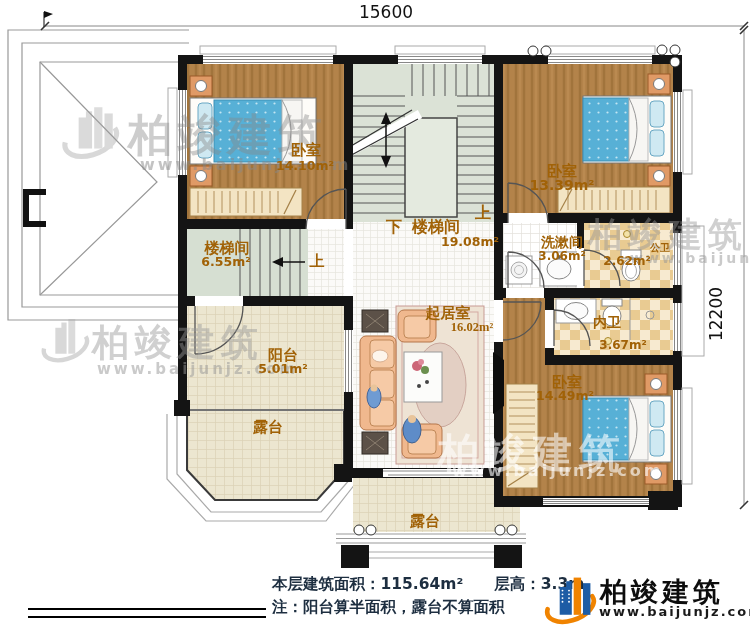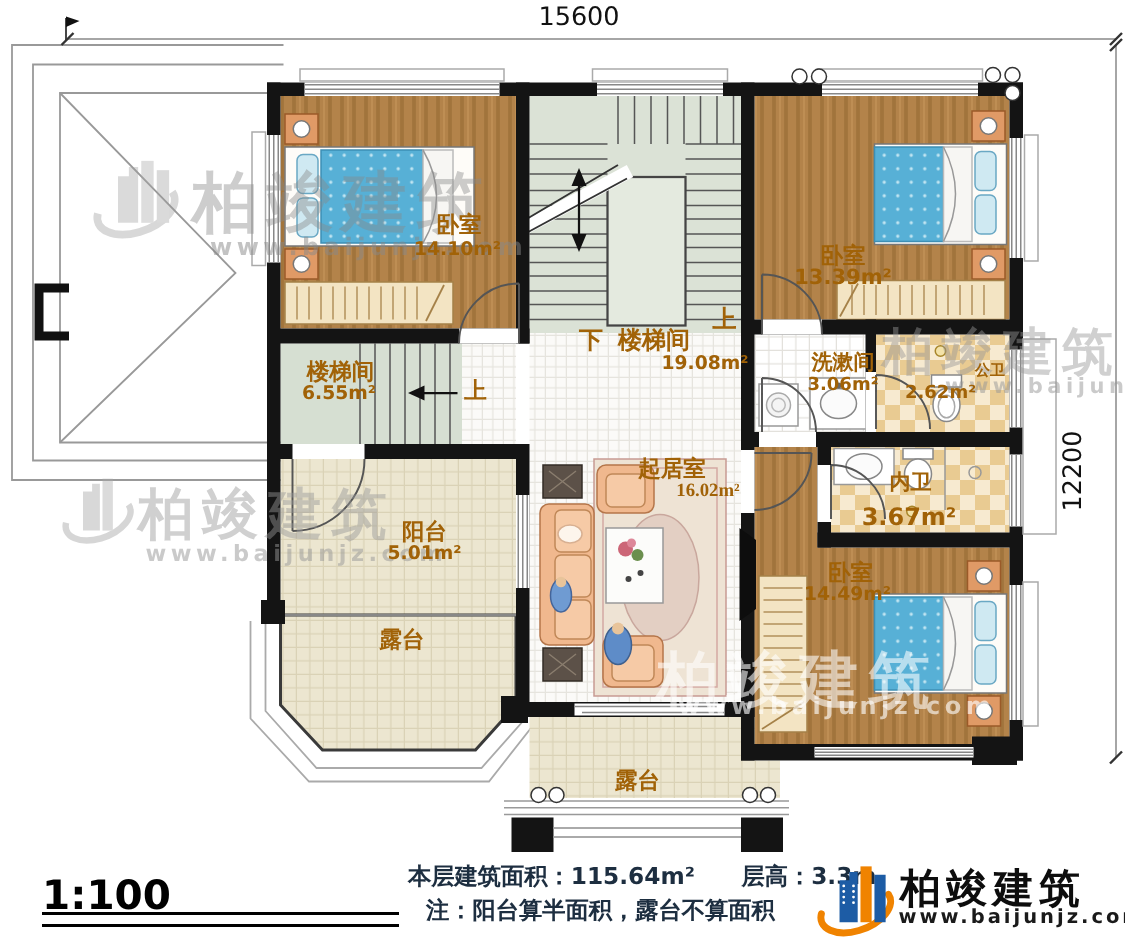--- a/index.html
+++ b/index.html
@@ -12,21 +12,21 @@
   .dimtxt{font-weight:400;color:#111;}
   .wm{position:absolute;white-space:nowrap;pointer-events:none;font-weight:700;}
   .wm-name{letter-spacing:6px;}
   .wm-url{letter-spacing:3px;font-weight:700;}
   .title-wrap{position:absolute;left:28px;top:582px;display:flex;align-items:baseline;gap:16px;color:#000;}
   .title-main{font-size:30px;font-weight:700;letter-spacing:2px;}
   .title-scale{font-size:27px;font-weight:700;}
   .title-underline{position:absolute;left:28px;top:608px;width:238px;height:6px;
        border-top:2.5px solid #000;border-bottom:2px solid #000;}
   .stats{position:absolute;left:272px;top:574px;font-size:15.5px;font-weight:700;color:#1d2e40;}
-  .note{position:absolute;left:272px;top:597px;font-size:15.5px;font-weight:700;color:#1d2e40;margin-left:12px;}
+  .note{position:absolute;left:272px;top:597px;font-size:15.5px;font-weight:700;color:#1d2e40;}
   .brand-name{position:absolute;left:600px;top:574px;font-size:27px;font-weight:900;
        letter-spacing:4px;color:#0d0d0d;}
   .brand-url{position:absolute;left:599px;top:604px;font-size:13px;font-weight:700;
        letter-spacing:2px;color:#1a1a1a;}
 </style>
 </head>
 <body>
 
 <div id="page">
 
@@ -370,30 +370,29 @@
 <div class="lbl" style="left:434px;top:242px;font-size:12.5px;margin-left:36px;">19.08m²</div>
 <div class="lbl" style="left:483px;top:213px;font-size:16px;">上</div>
 <div class="lbl" style="left:227px;top:248px;font-size:15px;">楼梯间</div>
 <div class="lbl" style="left:226px;top:262px;font-size:12.5px;">6.55m²</div>
 <div class="lbl" style="left:317px;top:261px;font-size:15px;">上</div>
 <div class="lbl" style="left:562px;top:242px;font-size:14px;">洗漱间</div>
 <div class="lbl" style="left:562px;top:256px;font-size:12px;">3.06m²</div>
 <div class="lbl" style="left:660px;top:248px;font-size:10px;">公卫</div>
 <div class="lbl" style="left:627px;top:261px;font-size:12px;">2.62m²</div>
 <div class="lbl" style="left:607px;top:322px;font-size:14px;">内卫</div>
-<div class="lbl" style="left:606px;top:345px;font-size:16px;">3.67m²</div>
+<div class="lbl" style="left:623px;top:345px;font-size:12px;">3.67m²</div>
 <div class="lbl" style="left:448px;top:313px;font-size:15px;">起居室</div>
 <div class="lbl" style="left:472px;top:327px;font-size:12.5px;font-family:Liberation Serif, serif;">16.02m²</div>
 <div class="lbl" style="left:283px;top:355px;font-size:15px;">阳台</div>
 <div class="lbl" style="left:283px;top:369px;font-size:12.5px;">5.01m²</div>
 <div class="lbl" style="left:268px;top:427px;font-size:15px;">露台</div>
 <div class="lbl" style="left:425px;top:521px;font-size:15px;">露台</div>
 
 <div class="title-wrap">
-  <span class="title-scale">1:100</span>
 </div>
 <div class="title-underline"></div>
 <div class="stats">本层建筑面积：115.64m²　　层高：3.3m</div>
 <div class="note">注：阳台算半面积，露台不算面积</div>
 
 <svg style="position:absolute;left:540px;top:572px;" width="58" height="54" viewBox="0 0 60 58">
   <path d="M7,40A26,15 -20 1 0 55,26" stroke="#f08300" stroke-width="5" fill="none" stroke-linecap="round"></path>
   <polygon points="20,46 20,16 27,16 27,10 33,10 33,46" fill="#1d5ca5"></polygon>
   <g fill="#fff">
     <circle cx="23" cy="20" r="1"></circle>

